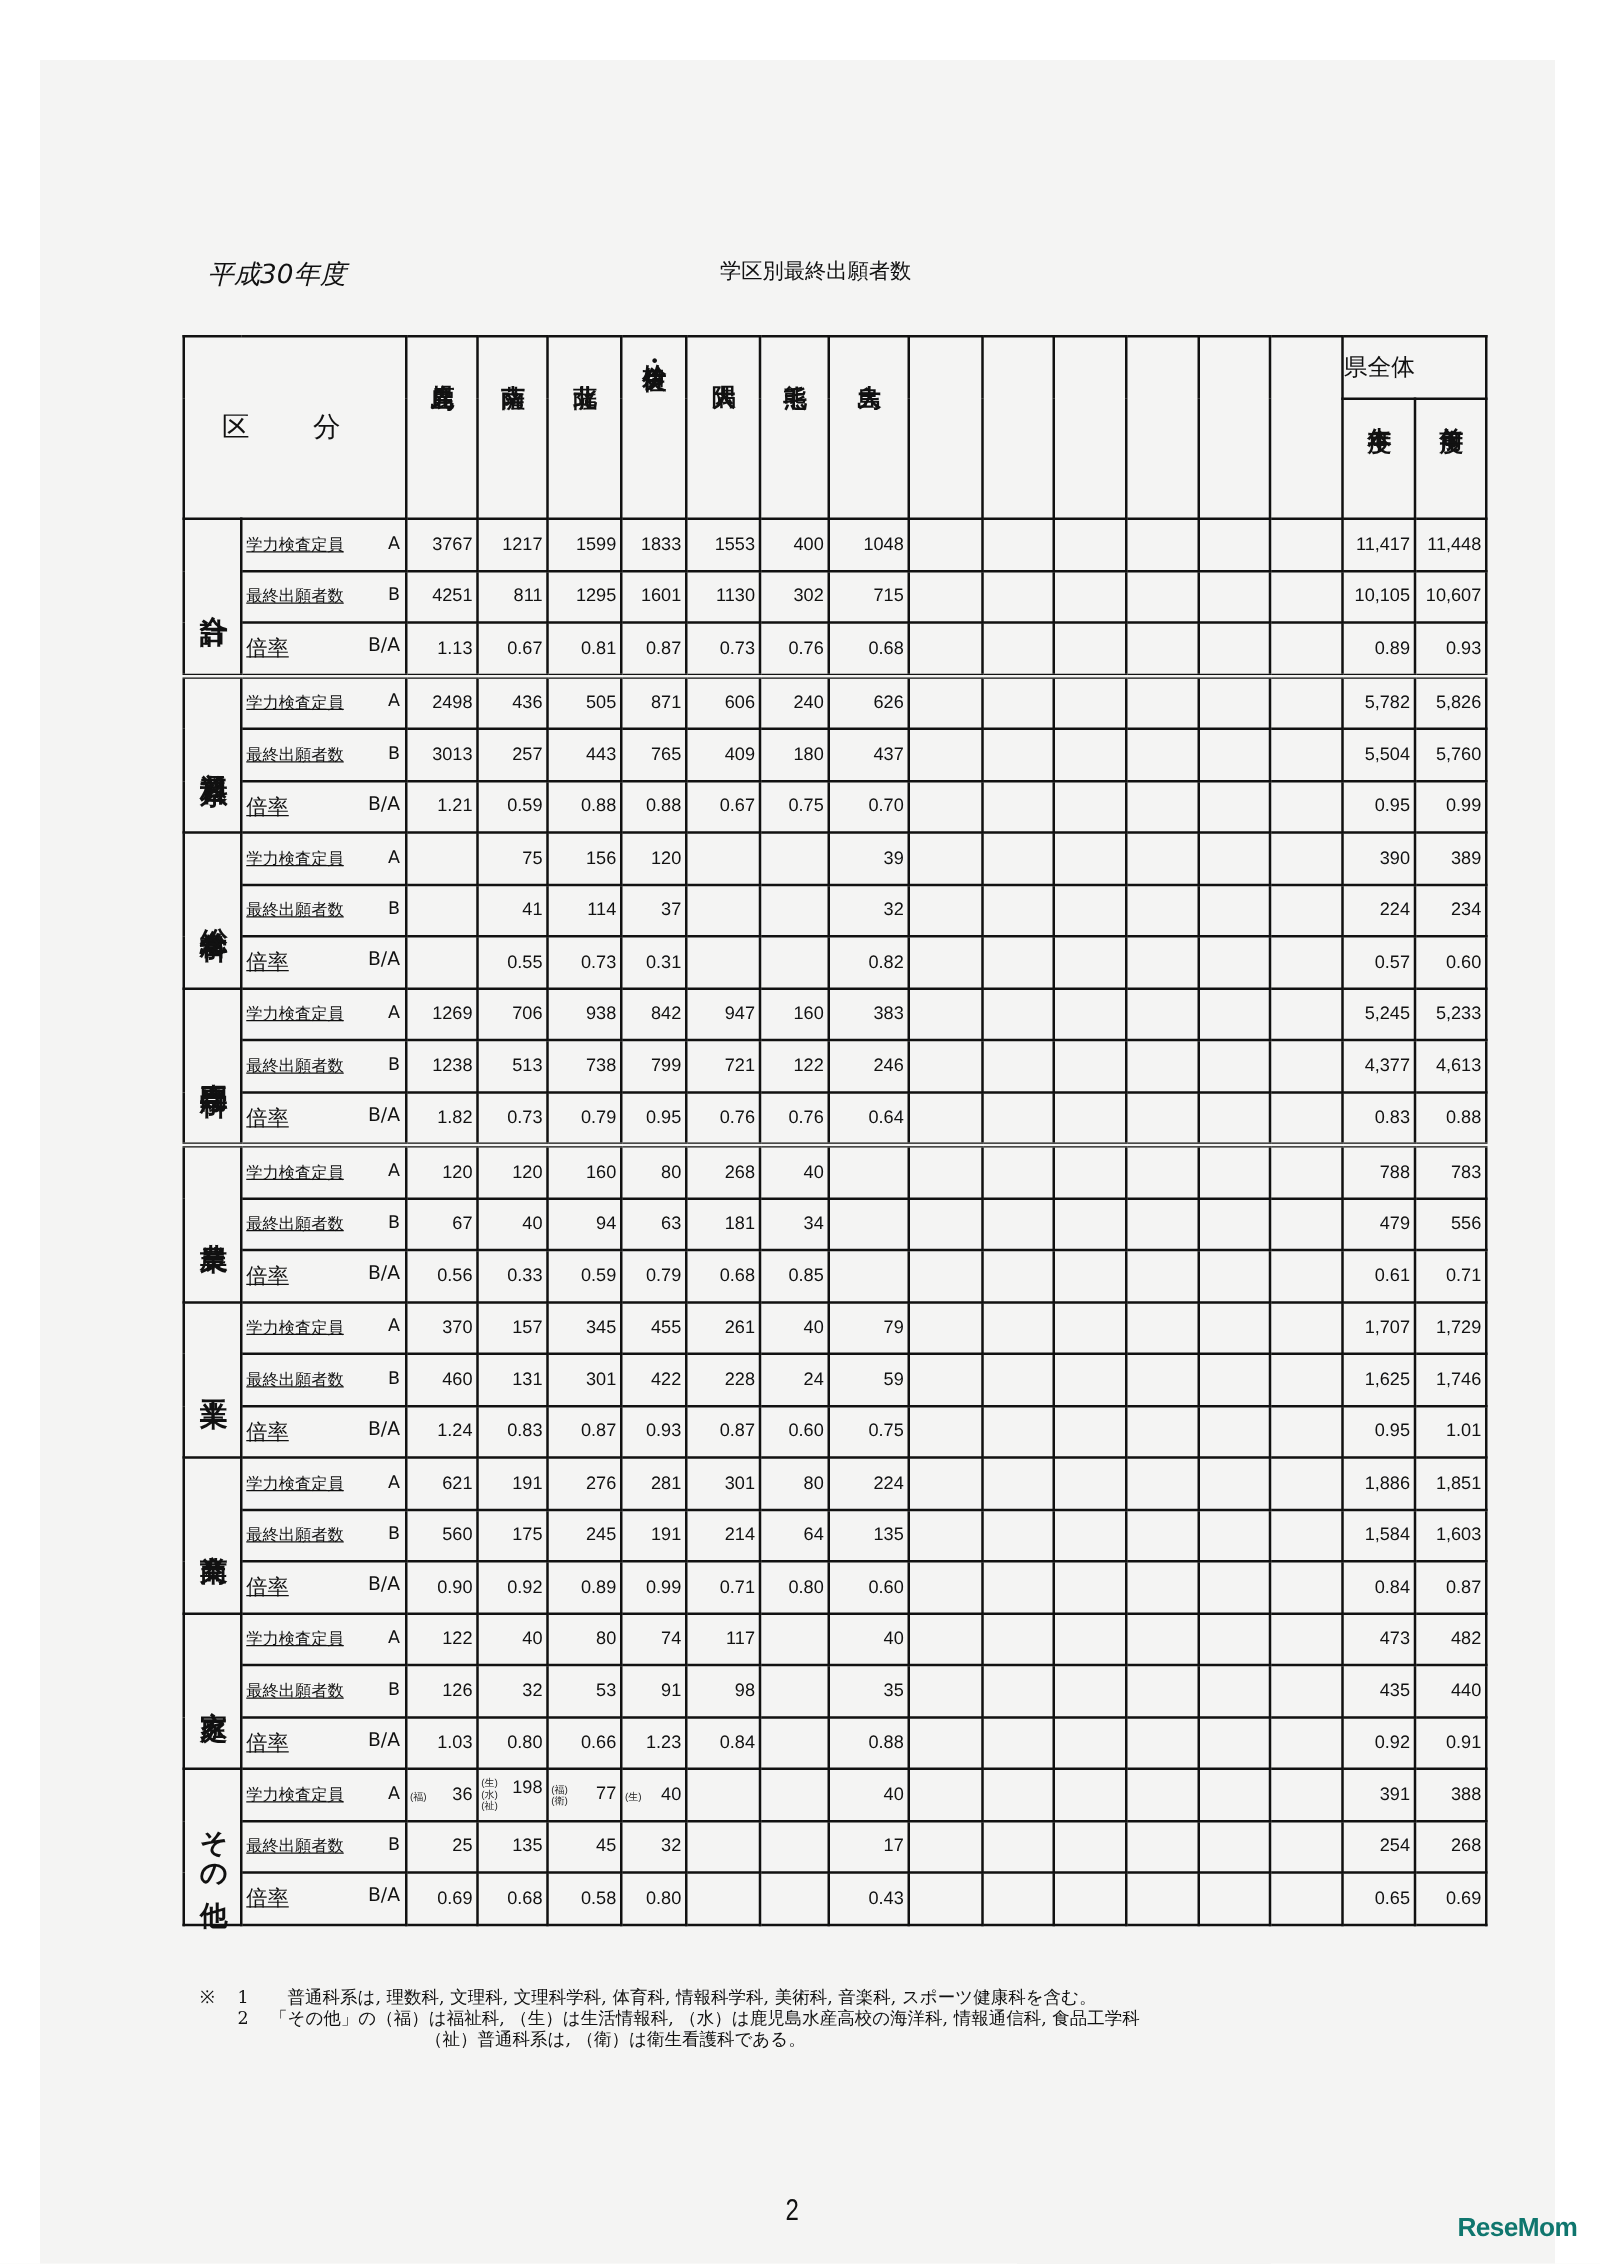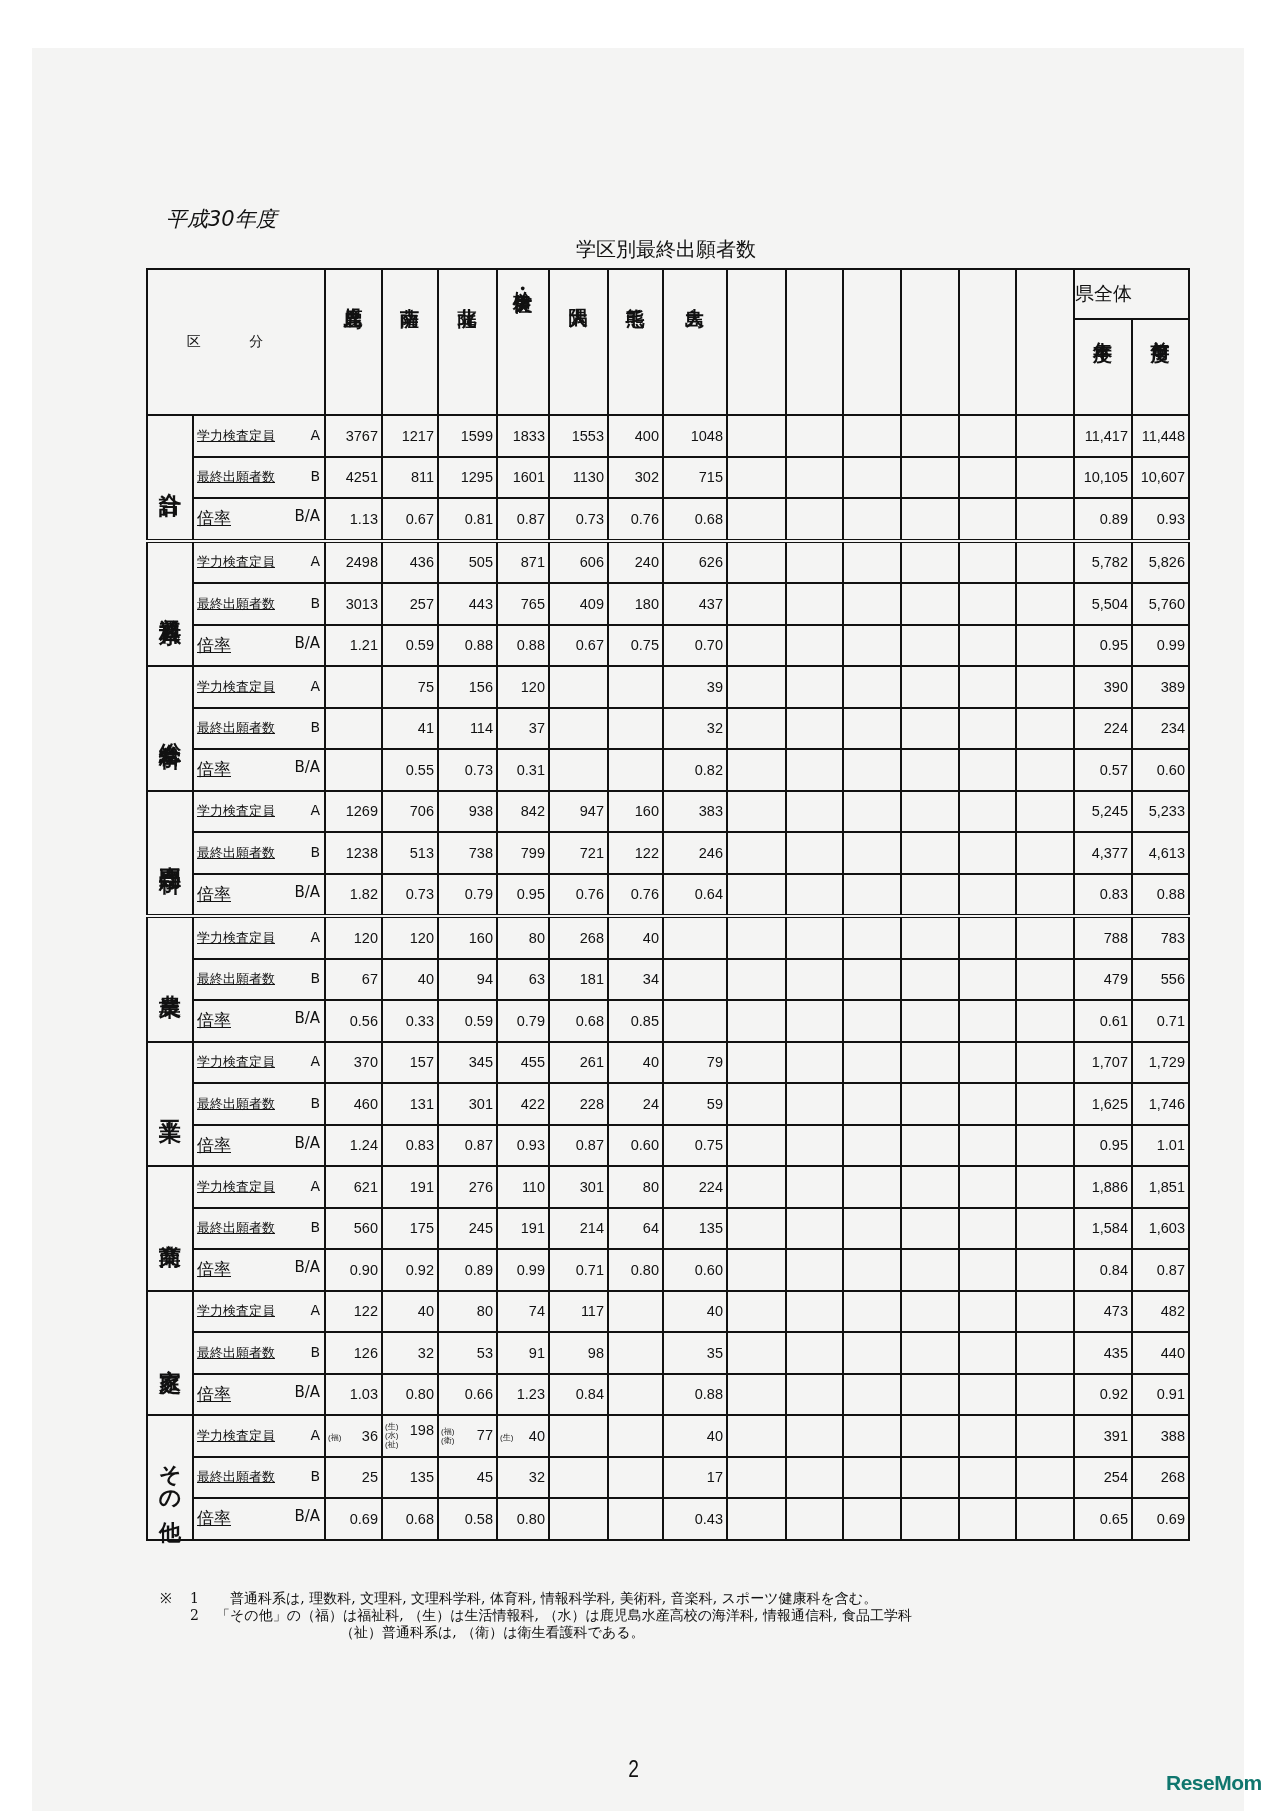--- a/index.html
+++ b/index.html
@@ -1,24 +1,24 @@
 <!DOCTYPE html>
 <html><head>
 <meta charset="utf-8">
 <style>
   html, body { margin:0; padding:0; }
   body { width:1280px; height:1811px; background:#ffffff; position:relative; overflow:hidden;
          font-family:"DejaVu Sans", "Liberation Sans", sans-serif; color:#111; }
   .paper { position:absolute; left:32px; top:48px; width:1212px; height:1763px; background:#f4f4f3; }
   .year { position:absolute; left:166px; top:205px; font-size:21px; letter-spacing:0px;font-style:italic; }
-  .title { position:absolute; left:576px; top:205px; font-size:20px;margin-top:31px; }
+  .title { position:absolute; left:576px; top:205px; font-size:17px; }
   table.grid { position:absolute; left:146px; top:268px; border-collapse:collapse; table-layout:fixed; }
   table.grid td, table.grid th { border:2px solid #111; padding:0; font-weight:normal; }
   .hdr { height:140px; }
-  .hdr-main { text-align:center; font-size:14px; font-weight:bold; letter-spacing:22px;border-radius:24px; }
+  .hdr-main { text-align:center; font-size:22px; font-weight:bold; letter-spacing:22px;border-radius:24px; }
   .vtext { writing-mode:vertical-rl; text-orientation:upright; font-size:19px; font-weight:bold; letter-spacing:1px; line-height:1; margin:0 auto; }
   .colhead { text-align:center; vertical-align:top; padding-top:22px !important; }
   .colhead-izumi { padding-top:6px !important; }
   .pref-top { height:48px; text-align:left; font-size:19px; font-weight:bold; }
   .pref-sub { height:88px; text-align:center; vertical-align:top; padding-top:6px !important; }
   tr.row td { height:39.5px; }
   .grp { text-align:center; vertical-align:middle; }
   .grp .vtext { font-size:22px; font-weight:bold; letter-spacing:2px; }
   .lbl { font-size:13px; font-weight:bold; padding-left:3px !important; white-space:nowrap;text-decoration:underline; }
   .lbl .tag { float:right; padding-right:4px; font-weight:normal; font-size:14px; }
@@ -448,21 +448,21 @@
         <td class="num"><span>1.01</span></td>
       </tr>
       <tr class="row">
         <td rowspan="3" class="grp">
           <div class="vtext">商業</div>
         </td>
         <td class="lbl"><span>学力検査定員</span><span class="tag">A</span></td>
         <td class="num"><span>621</span></td>
         <td class="num"><span>191</span></td>
         <td class="num"><span>276</span></td>
-        <td class="num"><span>110</span></td>
+        <td class="num"><span>281</span></td>
         <td class="num"><span>301</span></td>
         <td class="num"><span>80</span></td>
         <td class="num"><span>224</span></td>
         <td></td>
         <td></td>
         <td></td>
         <td></td>
         <td></td>
         <td></td>
         <td class="num"><span>1,886</span></td>

